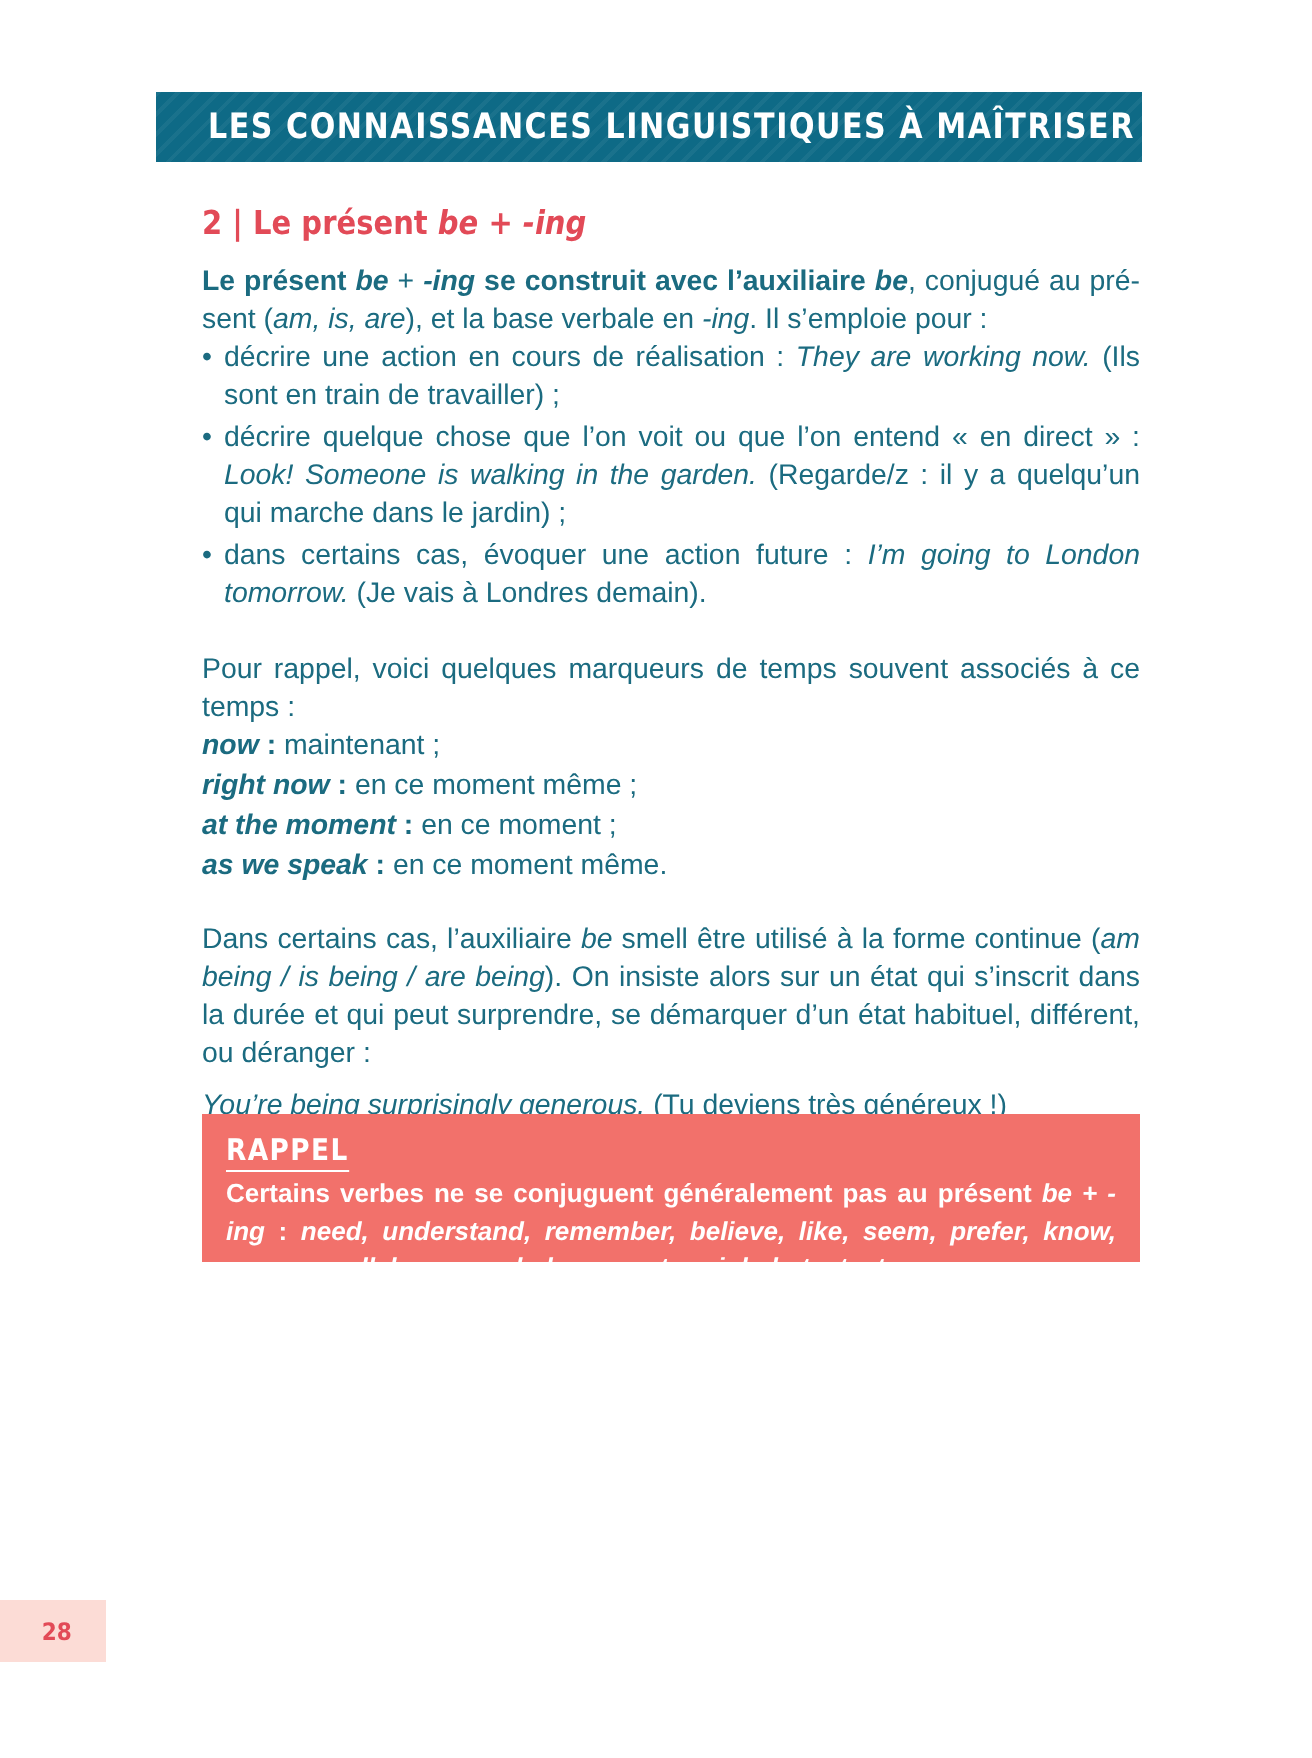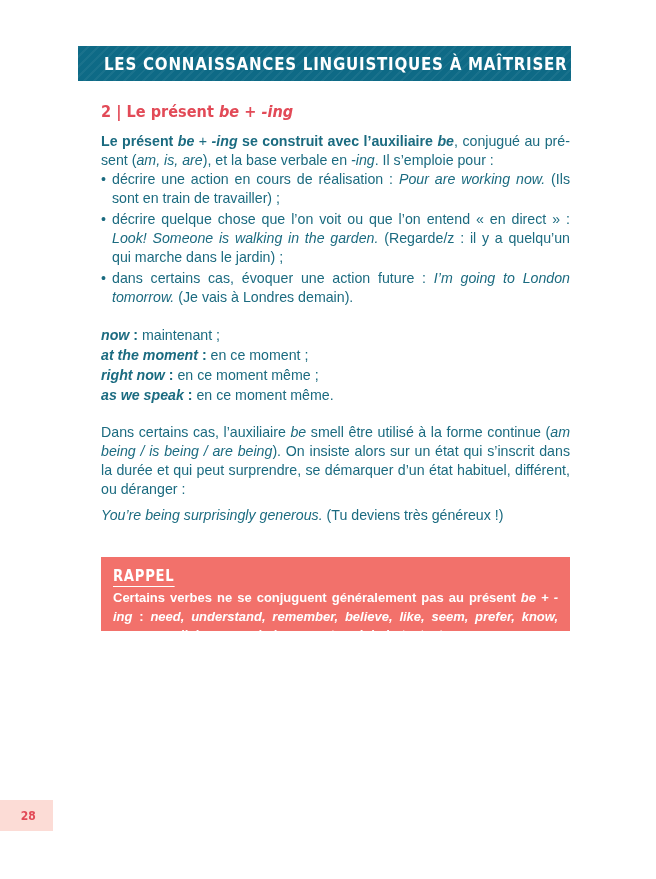--- a/index.html
+++ b/index.html
@@ -82,31 +82,32 @@
   <div class="banner">
     <span class="banner-title">LES CONNAISSANCES LINGUISTIQUES À MAÎTRISER</span>
   </div>
 
   <div class="content">
     <div class="section-title"><span>2 | </span><span>Le présent </span><i>be + -ing</i></div>
 
     <p><span class="b">Le présent </span><span class="bi">be</span><span> + </span><span class="bi">-ing</span><span class="b"> se construit avec l’auxiliaire </span><span class="bi">be</span><span>, conjugué au pré­sent (</span><span class="i">am, is, are</span><span>), et la base verbale en </span><span class="i">-ing</span><span>. Il s’emploie pour :</span></p>
 
     <ul class="uses">
-      <li><span>décrire une action en cours de réalisation : </span><span class="i">Pour are working now.</span><span> (Ils sont en train de travailler) ;</span></li>
+      <li><span>décrire une action en cours de réalisation : </span><span class="i">They are working now.</span><span> (Ils sont en train de travailler) ;</span></li>
       <li><span>décrire quelque chose que l’on voit ou que l’on entend « en direct » : </span><span class="i">Look! Someone is walking in the garden.</span><span> (Regarde/z : il y a quelqu’un qui marche dans le jardin) ;</span></li>
       <li><span>dans certains cas, évoquer une action future : </span><span class="i">I’m going to London tomorrow.</span><span> (Je vais à Londres demain).</span></li>
     </ul>
 
     <div class="spacer-16"></div>
 
+    <p>Pour rappel, voici quelques marqueurs de temps souvent associés à ce temps :</p>
     <ul class="markers">
       <li><span class="bi" style="display:inline">now</span><span class="b"> : </span><span>maintenant ;</span></li>
+      <li><span class="bi">right now</span><span class="b"> : </span><span>en ce moment même ;</span></li>
       <li><span class="bi">at the moment</span><span class="b"> : </span><span>en ce moment ;</span></li>
-      <li><span class="bi">right now</span><span class="b"> : </span><span>en ce moment même ;</span></li>
       <li><span class="bi">as we speak</span><span class="b"> : </span><span>en ce moment même.</span></li>
     </ul>
 
     <div class="spacer-16"></div>
 
     <p><span>Dans certains cas, l’auxiliaire </span><span class="i">be</span><span> smell être utilisé à la forme continue (</span><span class="i">am being / is being / are being</span><span>). On insiste alors sur un état qui s’inscrit dans la durée et qui peut surprendre, se démarquer d’un état habituel, différent, ou déranger :</span></p>
 
     <p class="example"><span class="i">You’re being surprisingly generous.</span><span> (Tu deviens très généreux !)</span></p>
   </div>
 

